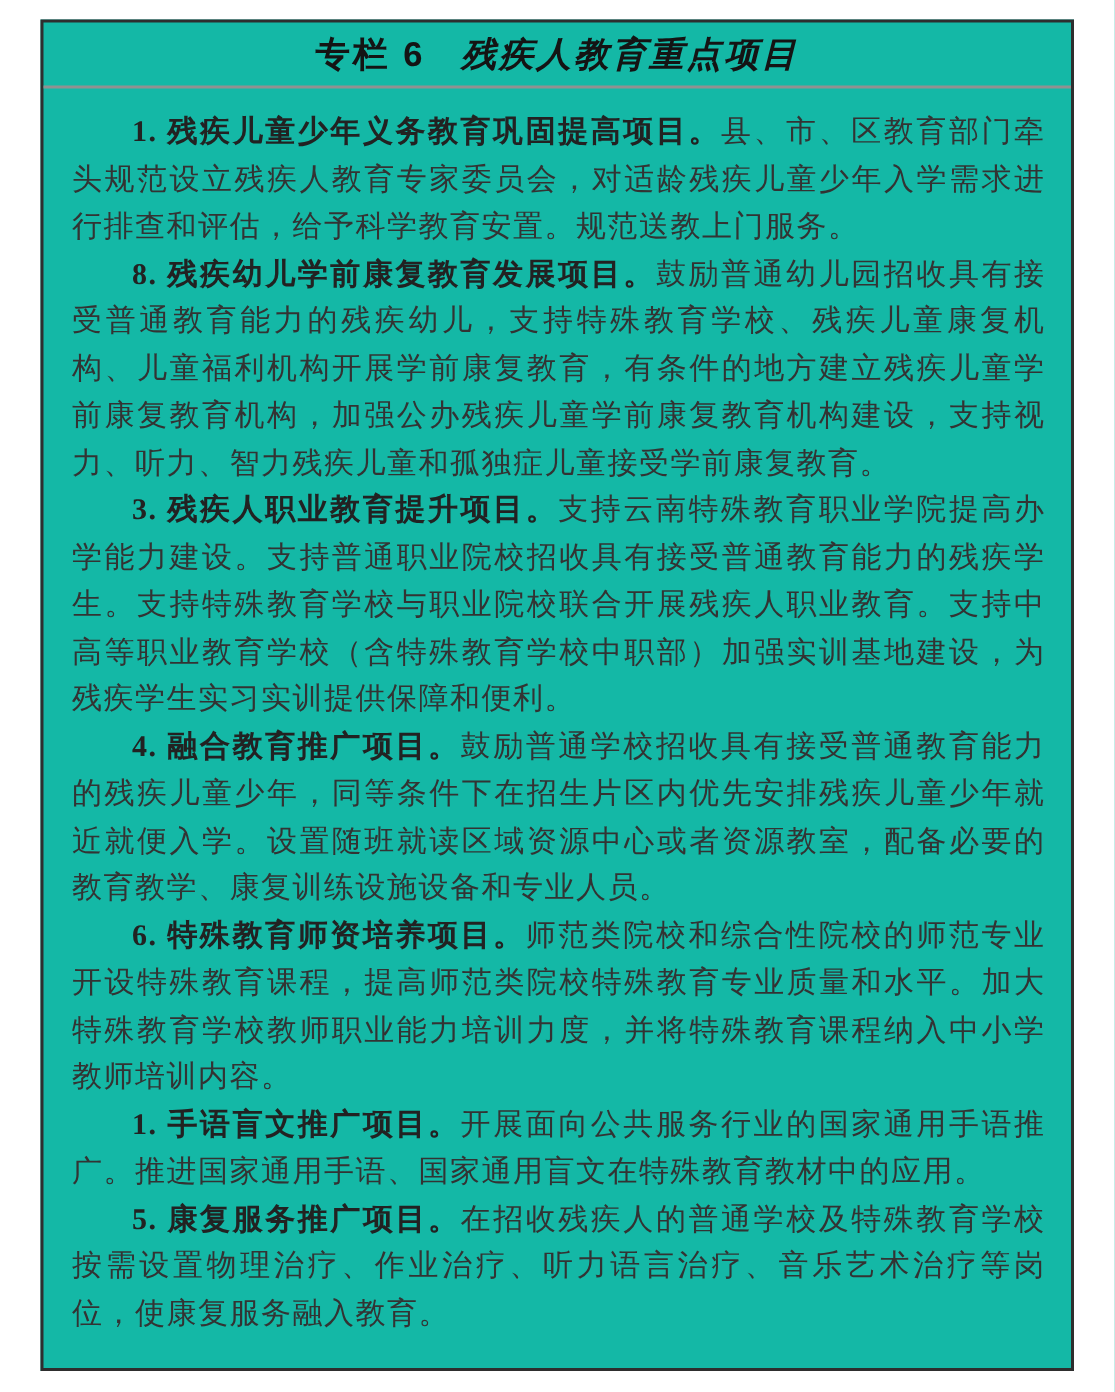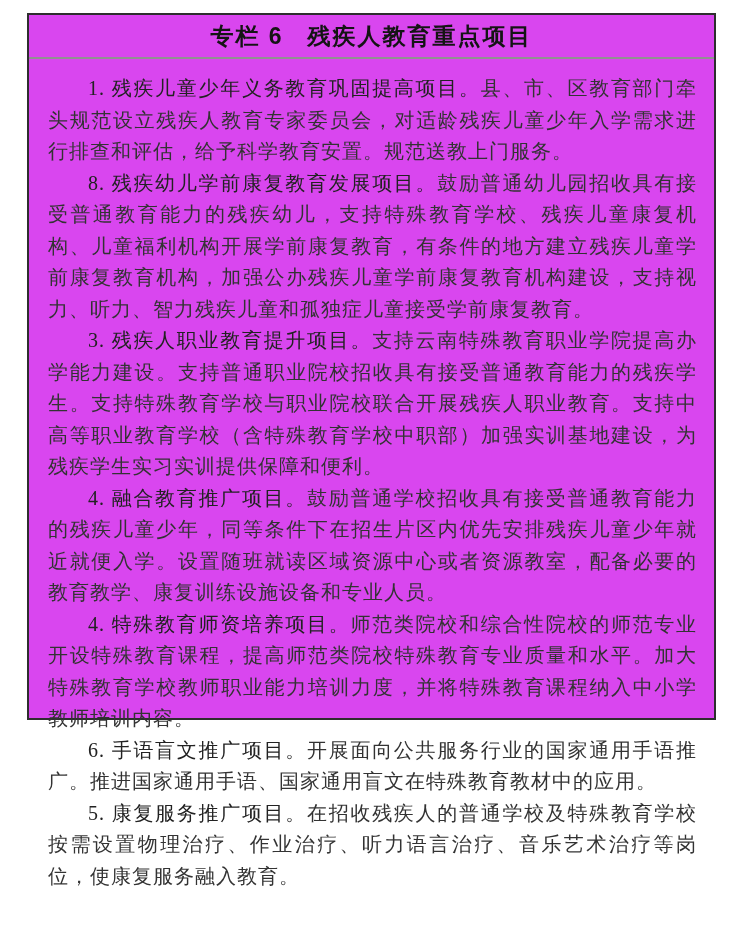--- a/index.html
+++ b/index.html
@@ -12,68 +12,69 @@
     height: 928px;
     position: relative;
     overflow: hidden;
     font-family: "Liberation Serif", "DejaVu Serif", serif;
   }
   .column-box {
     position: absolute;
     left: 27px;
     top: 13px;
     width: 689px;
-    height: 707px;
+    height: 901px;
     box-sizing: border-box;
     border: 2px solid #2e2e2e;
-    background: #d946ef;
+    background: #14b8a6;
   }
   .box-title {
     height: 44px;
     box-sizing: border-box;
     border-bottom: 2px solid #919191;
     display: flex;
     align-items: center;
     justify-content: center;
     font-family: "Liberation Sans", "DejaVu Sans", sans-serif;
     font-weight: bold;
     font-size: 23px;
     color: #141414;
     letter-spacing: 2px;
   }
   .box-title .title-text {
     margin-left: 24px;
+    font-style: italic;
   }
   .box-body {
     padding: 14px 17px 0 19px;
     font-size: 20px;
     line-height: 31.5px;
     color: #333333;
     text-align: justify;
     letter-spacing: 1px;
   }
   .box-body p.para {
     margin: 0;
     text-indent: 2em;
   }
   .box-body p.para b {
-    font-weight: normal;
+    font-weight: bold;
     color: #222222;
   }
 </style>
 </head>
 <body>
 
 <div class="column-box">
   <div class="box-title">
     <span class="title-label">专栏 6</span>
     <span class="title-text">残疾人教育重点项目</span>
   </div>
   <div class="box-body" id="box-body">
       <p class="para"><b>1. 残疾儿童少年义务教育巩固提高项目。</b>县、市、区教育部门牵头规范设立残疾人教育专家委员会，对适龄残疾儿童少年入学需求进行排查和评估，给予科学教育安置。规范送教上门服务。</p>
       <p class="para"><b>8. 残疾幼儿学前康复教育发展项目。</b>鼓励普通幼儿园招收具有接受普通教育能力的残疾幼儿，支持特殊教育学校、残疾儿童康复机构、儿童福利机构开展学前康复教育，有条件的地方建立残疾儿童学前康复教育机构，加强公办残疾儿童学前康复教育机构建设，支持视力、听力、智力残疾儿童和孤独症儿童接受学前康复教育。</p>
       <p class="para"><b>3. 残疾人职业教育提升项目。</b>支持云南特殊教育职业学院提高办学能力建设。支持普通职业院校招收具有接受普通教育能力的残疾学生。支持特殊教育学校与职业院校联合开展残疾人职业教育。支持中高等职业教育学校（含特殊教育学校中职部）加强实训基地建设，为残疾学生实习实训提供保障和便利。</p>
       <p class="para"><b>4. 融合教育推广项目。</b>鼓励普通学校招收具有接受普通教育能力的残疾儿童少年，同等条件下在招生片区内优先安排残疾儿童少年就近就便入学。设置随班就读区域资源中心或者资源教室，配备必要的教育教学、康复训练设施设备和专业人员。</p>
-      <p class="para"><b>4. 特殊教育师资培养项目。</b>师范类院校和综合性院校的师范专业开设特殊教育课程，提高师范类院校特殊教育专业质量和水平。加大特殊教育学校教师职业能力培训力度，并将特殊教育课程纳入中小学教师培训内容。</p>
-      <p class="para"><b>6. 手语盲文推广项目。</b>开展面向公共服务行业的国家通用手语推广。推进国家通用手语、国家通用盲文在特殊教育教材中的应用。</p>
+      <p class="para"><b>6. 特殊教育师资培养项目。</b>师范类院校和综合性院校的师范专业开设特殊教育课程，提高师范类院校特殊教育专业质量和水平。加大特殊教育学校教师职业能力培训力度，并将特殊教育课程纳入中小学教师培训内容。</p>
+      <p class="para"><b>1. 手语盲文推广项目。</b>开展面向公共服务行业的国家通用手语推广。推进国家通用手语、国家通用盲文在特殊教育教材中的应用。</p>
       <p class="para"><b>5. 康复服务推广项目。</b>在招收残疾人的普通学校及特殊教育学校按需设置物理治疗、作业治疗、听力语言治疗、音乐艺术治疗等岗位，使康复服务融入教育。</p>
     </div>
 </div>
 
 </body></html>

